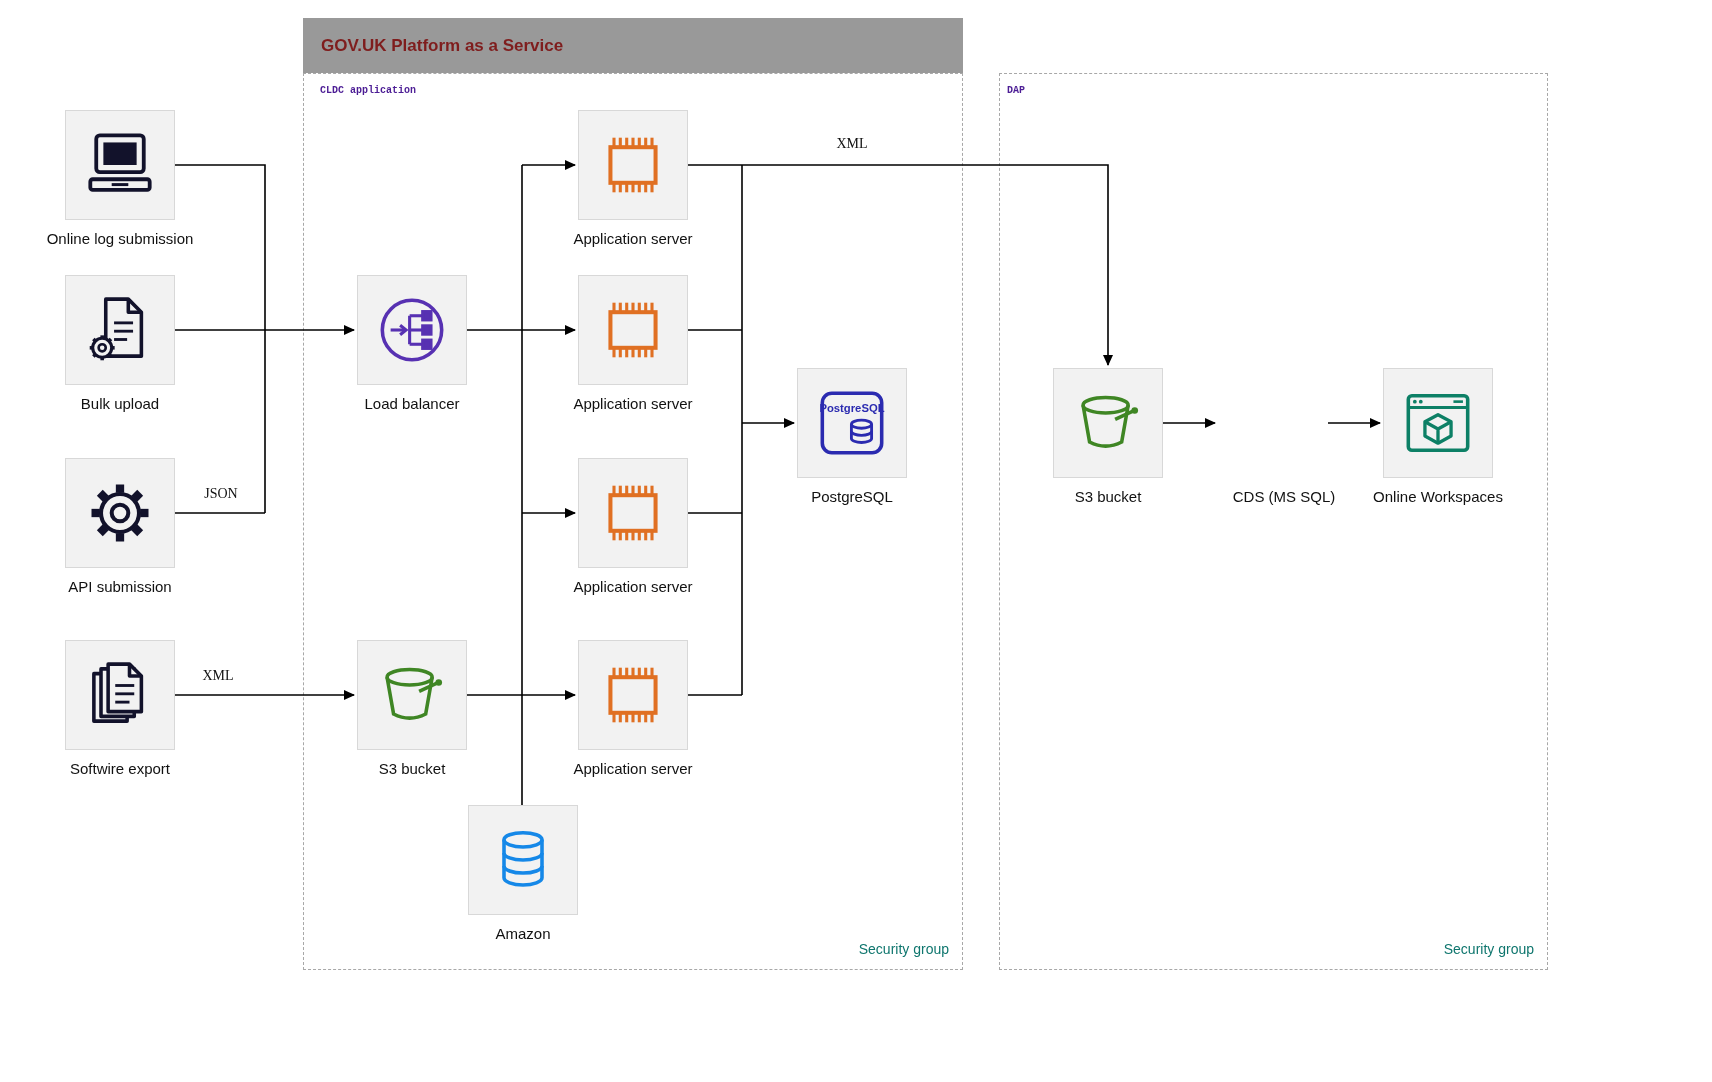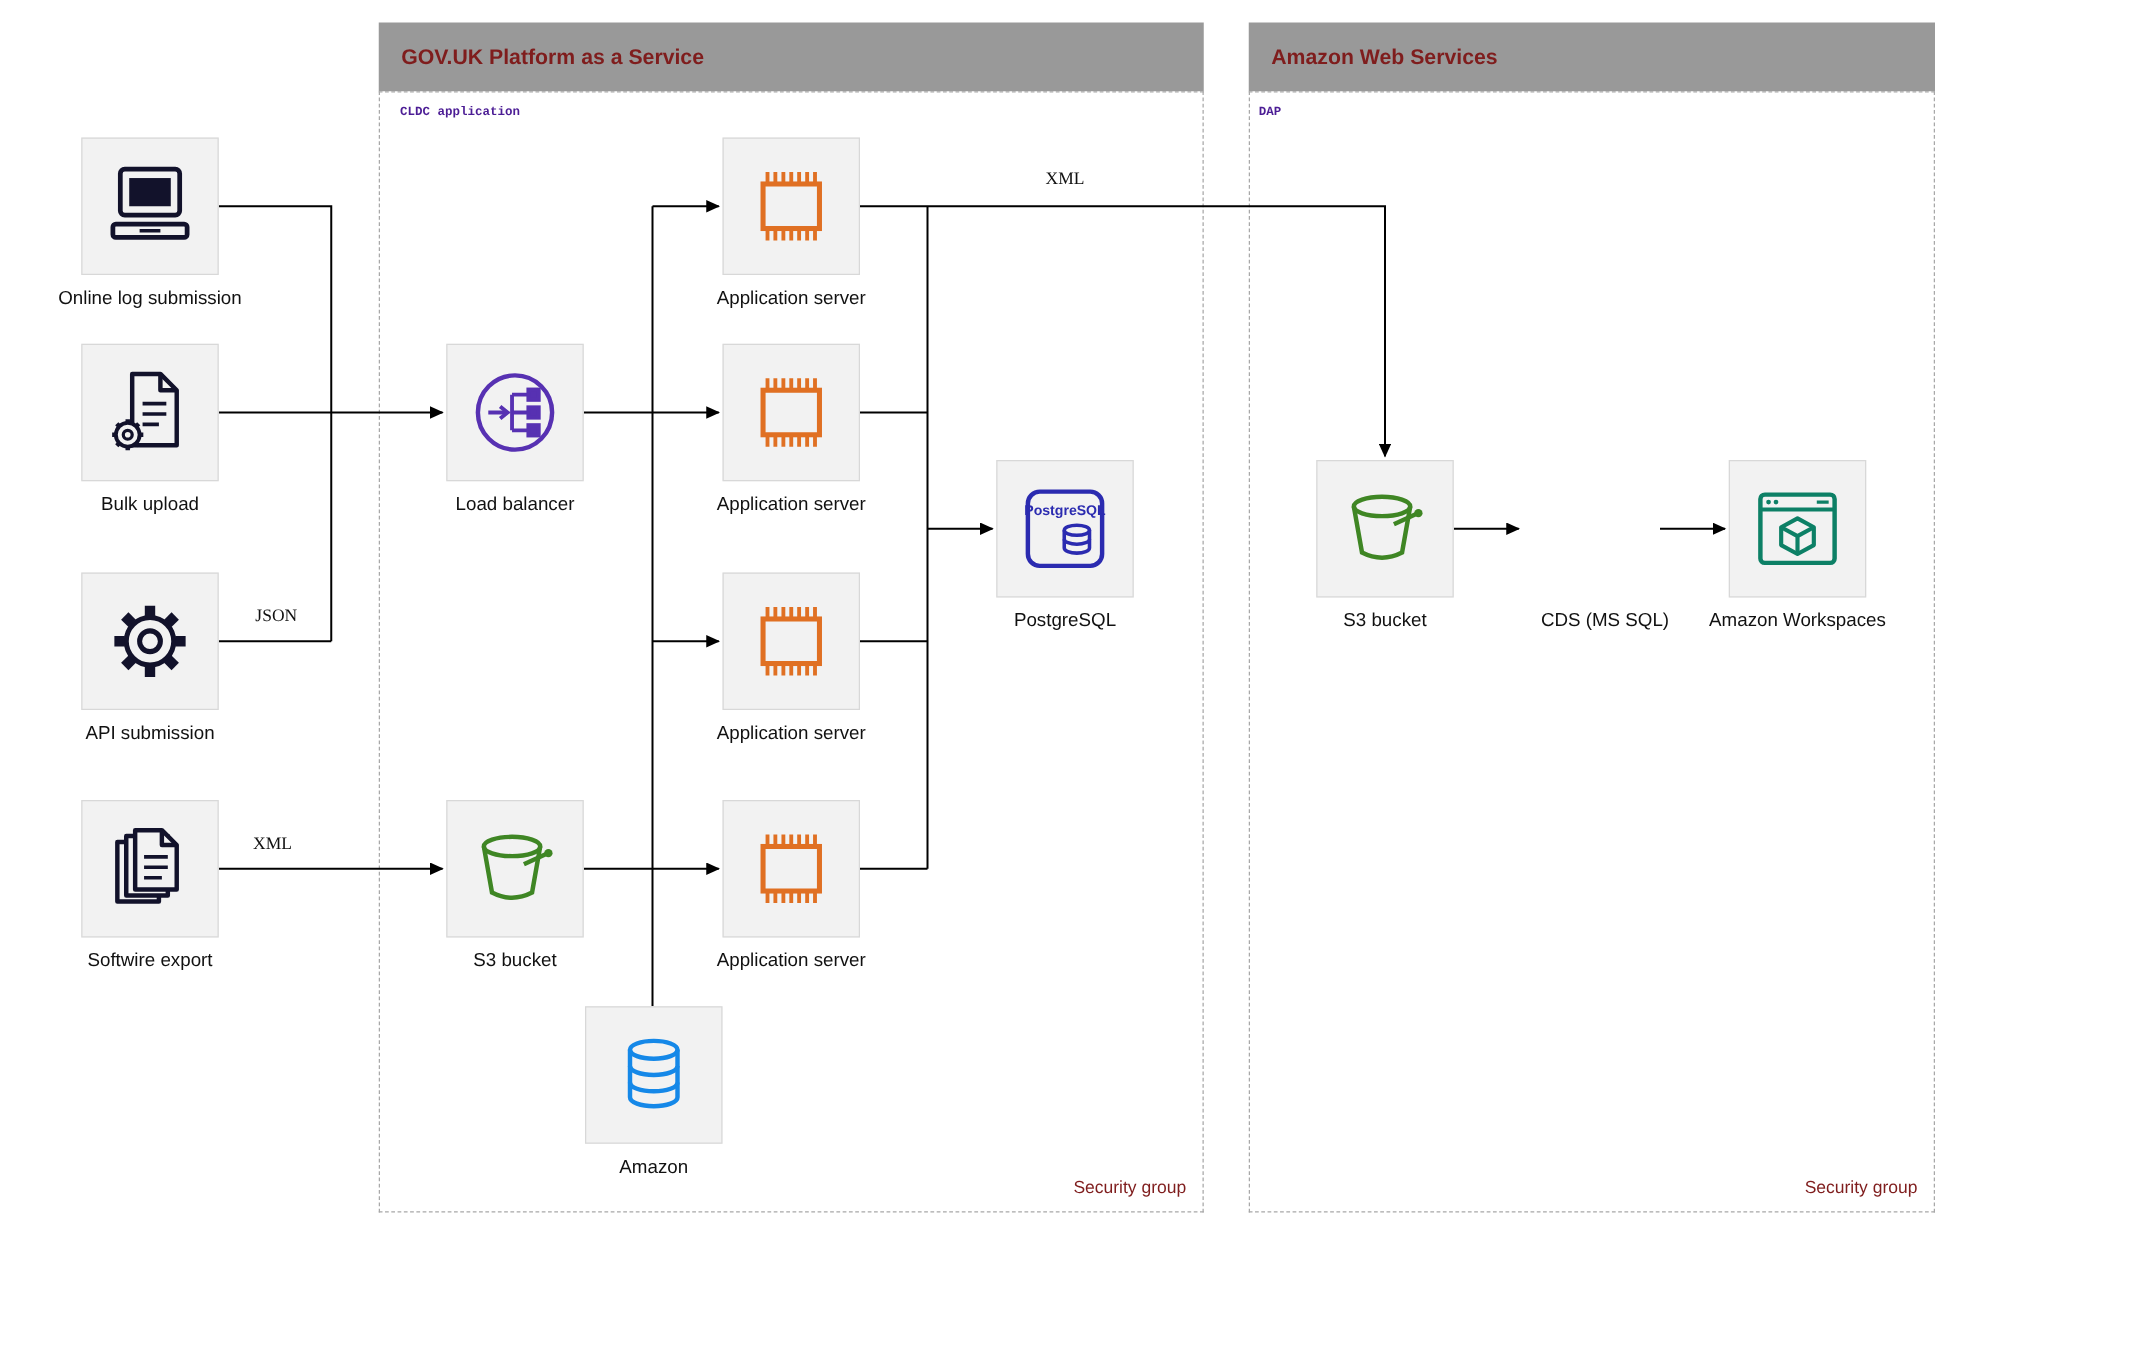--- a/index.html
+++ b/index.html
@@ -3,21 +3,21 @@
 <meta charset="utf-8">
 <style>
   html,body{margin:0;padding:0;background:#ffffff;}
   body{width:1712px;height:1082px;font-family:"Liberation Sans",sans-serif;}
   .stage{position:relative;width:1712px;height:1082px;background:#ffffff;overflow:hidden;}
   #edges{position:absolute;left:0;top:0;z-index:1;}
   .zone-header{position:absolute;background:#999999;color:#7f1d1d;font-weight:bold;font-size:17px;
     display:flex;align-items:center;padding-left:18px;box-sizing:border-box;z-index:0;}
   .zone-body{position:absolute;border:1px dashed #a8a8a8;box-sizing:border-box;z-index:0;}
   .zone-label{position:absolute;font-weight:bold;font-size:10px;color:#4c1d95;z-index:2;font-family:Liberation Mono, monospace;}
-  .security-label{position:absolute;font-size:14px;color:#7f1d1d;text-align:right;z-index:2;}
+  .security-label{position:absolute;font-size:14px;color:#0f766e;text-align:right;z-index:2;}
   .node{position:absolute;width:110px;height:110px;background:#f2f2f2;border:1px solid #d8d8d8;
     box-sizing:border-box;display:flex;align-items:center;justify-content:center;z-index:2;}
   .node svg{width:76px;height:76px;display:block;}
   .node-label{position:absolute;width:300px;text-align:center;font-size:15px;color:#111111;z-index:2;}
   .edge-label{position:absolute;width:100px;text-align:center;font-size:14px;color:#111111;z-index:3;font-family:Liberation Serif, serif;}
 </style>
 </head>
 <body>
 
 <div class="stage">
@@ -49,21 +49,20 @@
       <path d="M1163,423 H1215" marker-end="url(#arw)"></path>
       <path d="M1328,423 H1380" marker-end="url(#arw)"></path>
     </g>
   </svg>
 
   <div class="zone-header" style="left:303px;top:18px;width:660px;height:55px">GOV.UK Platform as a Service</div>
   <div class="zone-body" style="left:303px;top:73px;width:660px;height:897px"></div>
   <div class="zone-label" style="left:320px;top:85px">CLDC application</div>
   <div class="security-label" style="left:317px;top:941px;width:632px">Security group</div>
 
-  <div class="zone-header" style="left:999px;top:18px;width:549px;height:55px">Amazon Web Services</div>
   <div class="zone-body" style="left:999px;top:73px;width:549px;height:897px"></div>
   <div class="zone-label" style="left:1007px;top:85px">DAP</div>
   <div class="security-label" style="left:1013px;top:941px;width:521px">Security group</div>
 
   <div class="edge-label" style="left:171px;top:486px">JSON</div>
   <div class="edge-label" style="left:168px;top:668px">XML</div>
   <div class="edge-label" style="left:802px;top:136px">XML</div>
 
   <div class="node" style="left:65px;top:110px">
     <svg viewBox="0 0 64 64">
@@ -316,15 +315,15 @@
         <rect x="7" y="9" width="50" height="46" rx="3" stroke-width="3"></rect>
         <line x1="7" y1="19" x2="57" y2="19" stroke-width="2.6"></line>
         <circle cx="12.5" cy="14" r="1.6" fill="#0d8066" stroke="none"></circle>
         <circle cx="17.5" cy="14" r="1.6" fill="#0d8066" stroke="none"></circle>
         <line x1="45" y1="14" x2="53" y2="14" stroke-width="2.2"></line>
         <path d="M32 25 L43 31 V43 L32 49 L21 43 V31 Z" stroke-width="2.8" stroke-linejoin="round"></path>
         <path d="M21 31 L32 37 L43 31 M32 37 V49" stroke-width="2.8" stroke-linejoin="round"></path>
       </g>
     </svg>
   </div>
-  <div class="node-label" style="left:1288px;top:488px">Amazon Workspaces</div>
+  <div class="node-label" style="left:1288px;top:488px">Online Workspaces</div>
 
 </div>
 
 </body></html>

